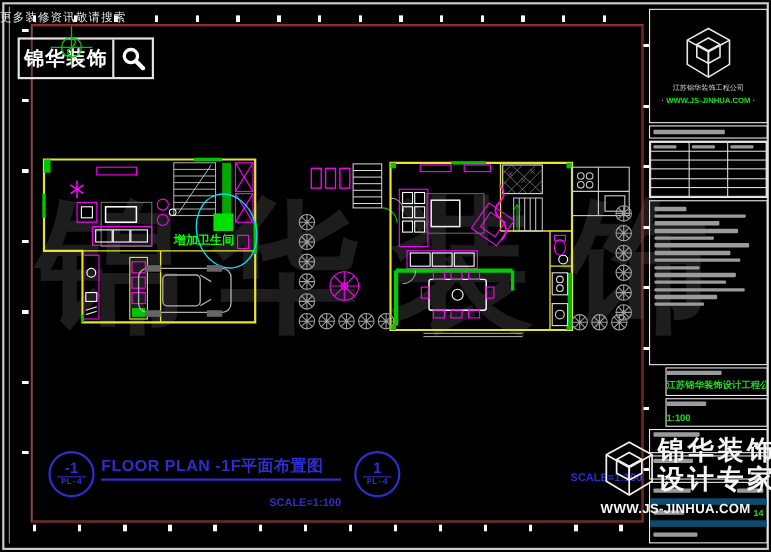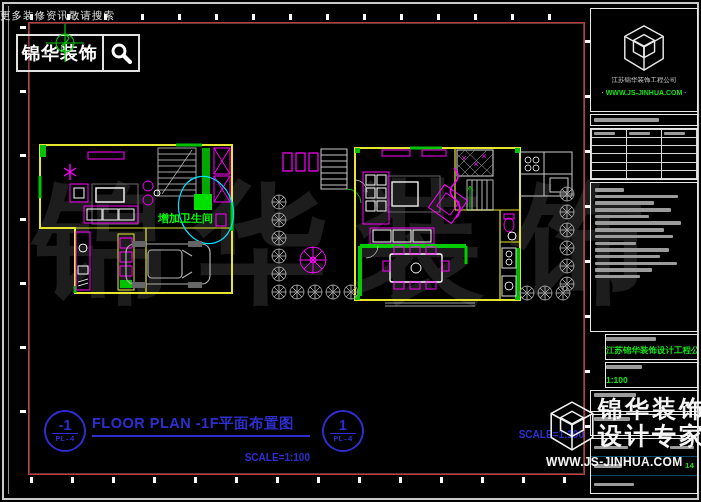--- a/index.html
+++ b/index.html
@@ -64,21 +64,21 @@
   .tb-strip{height:12px;display:flex;align-items:center;padding:0 3px;}
   .tb-grid{height:52px;background:#d8d8d8;display:grid;grid-template-columns:1fr 1fr 1fr;
            grid-template-rows:repeat(6,1fr);gap:1px;padding:1px;}
   .tb-grid>div{background:#000;display:flex;align-items:center;padding:0 2px;}
   .tb-notes{flex:1;padding:5px 4px;overflow:hidden;}
   .bar{height:3.5px;background:#9b9b9b;border-radius:1px;margin-bottom:3.2px;}
   .tb-row{height:26px;display:flex;flex-direction:column;justify-content:space-between;padding:2px 0;margin-left:15px;}
   .tb-green{color:#19e019;font-size:8.5px;font-weight:bold;white-space:nowrap;overflow:hidden;}
   .tb-blank{height:22px;padding:2px 3px;}
   .tb-bottom{height:56px;display:flex;flex-direction:column;}
-  .tb-bottom .brow{flex:1;border-bottom:1px solid #0c4a6e;display:flex;align-items:center;
+  .tb-bottom .brow{flex:1;border-bottom:6px solid #0c4a6e;display:flex;align-items:center;
                    justify-content:space-between;padding:0 3px;}
   .tb-bottom .brow:last-child{border-bottom:none;}
   .mini-green{color:#19e019;font-size:8px;font-weight:bold;}
 
   
   .corner-wm{position:absolute;left:546px;top:396px;width:154px;z-index:9;color:#f5f5f5;}
   .cw-top{display:flex;align-items:flex-start;}
   .cw-text{font-family:"DejaVu Serif",serif;font-weight:bold;font-size:24px;line-height:1.12;
            letter-spacing:3px;white-space:nowrap;}
   .cw-site{font-weight:bold;font-size:12px;letter-spacing:.3px;white-space:nowrap;margin-top:3px;}

